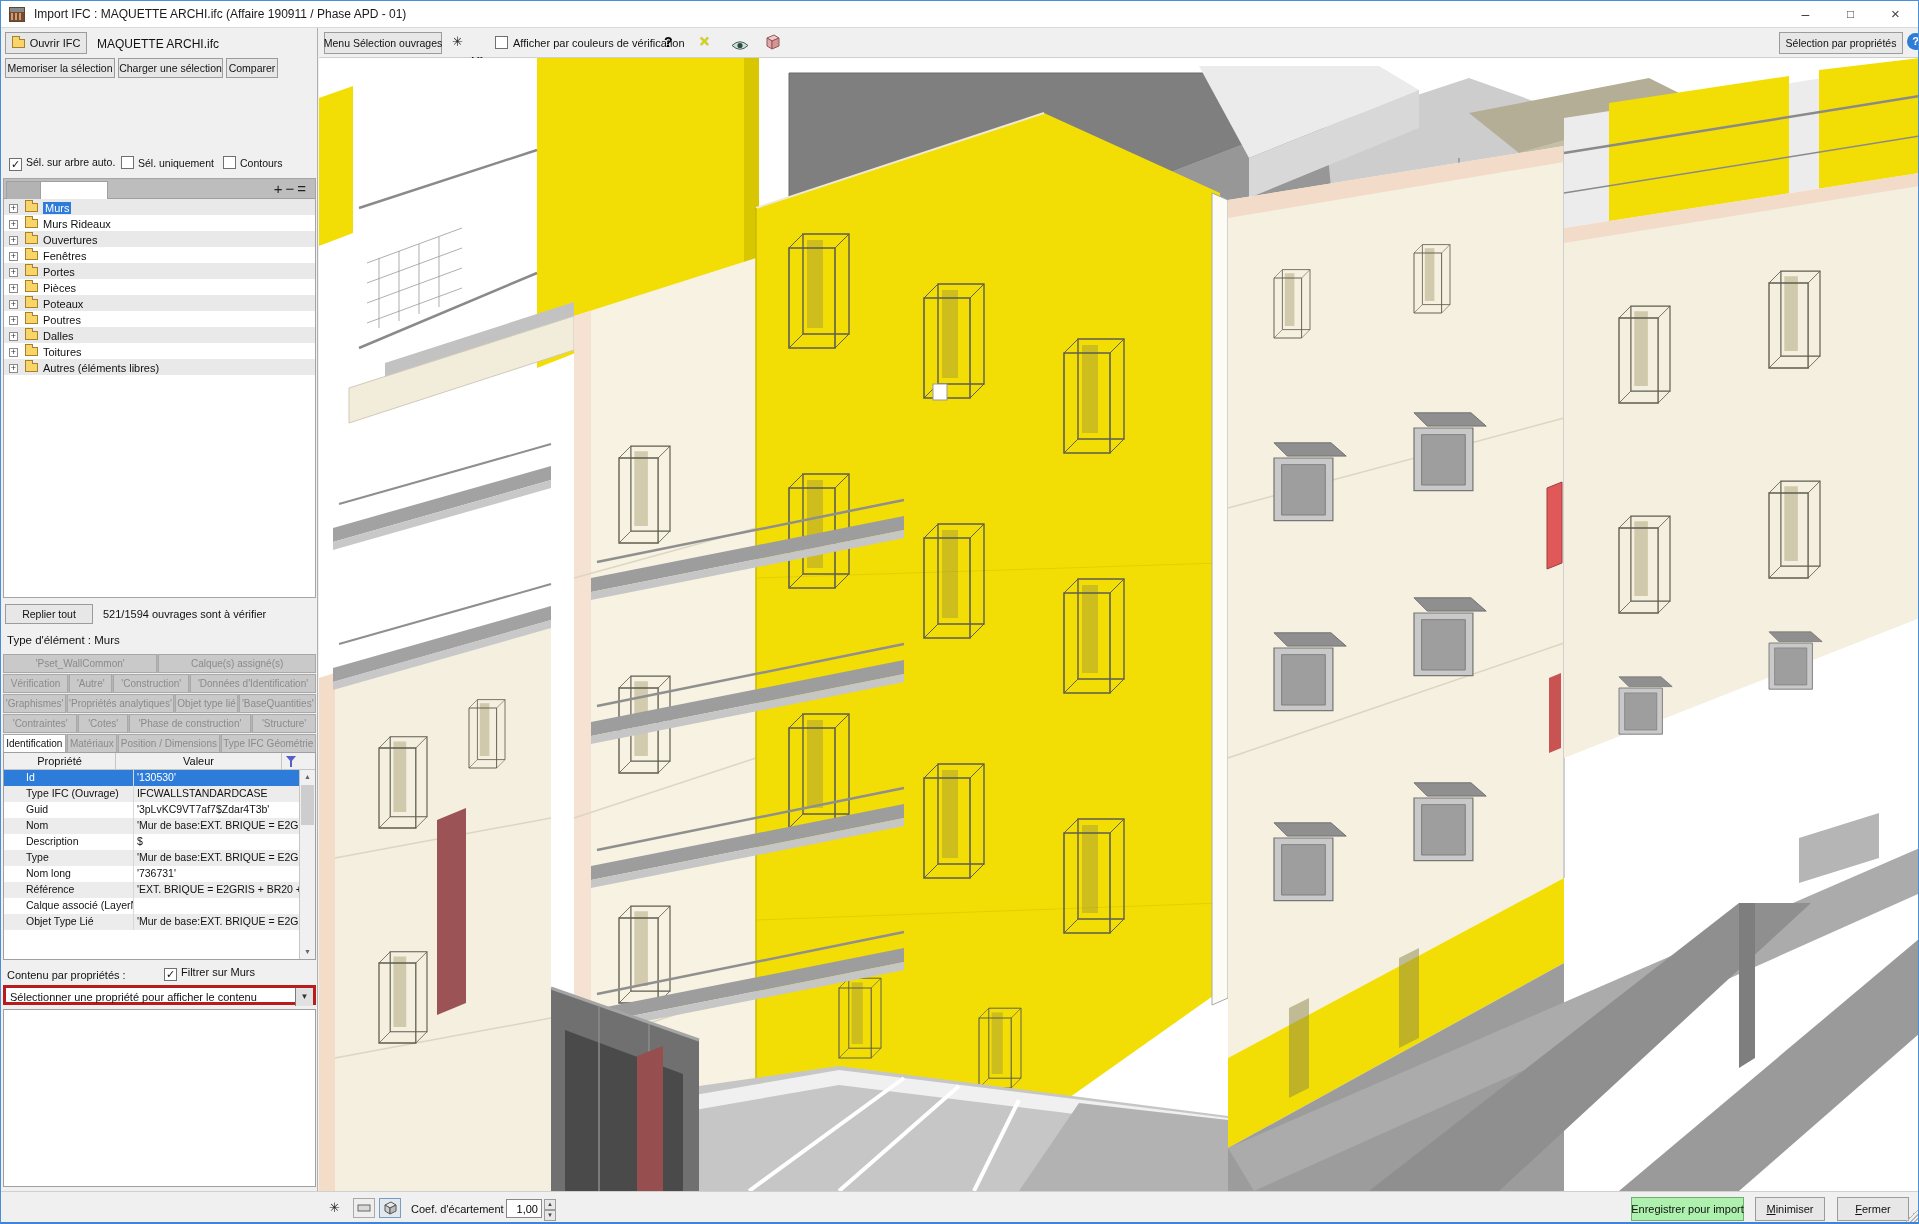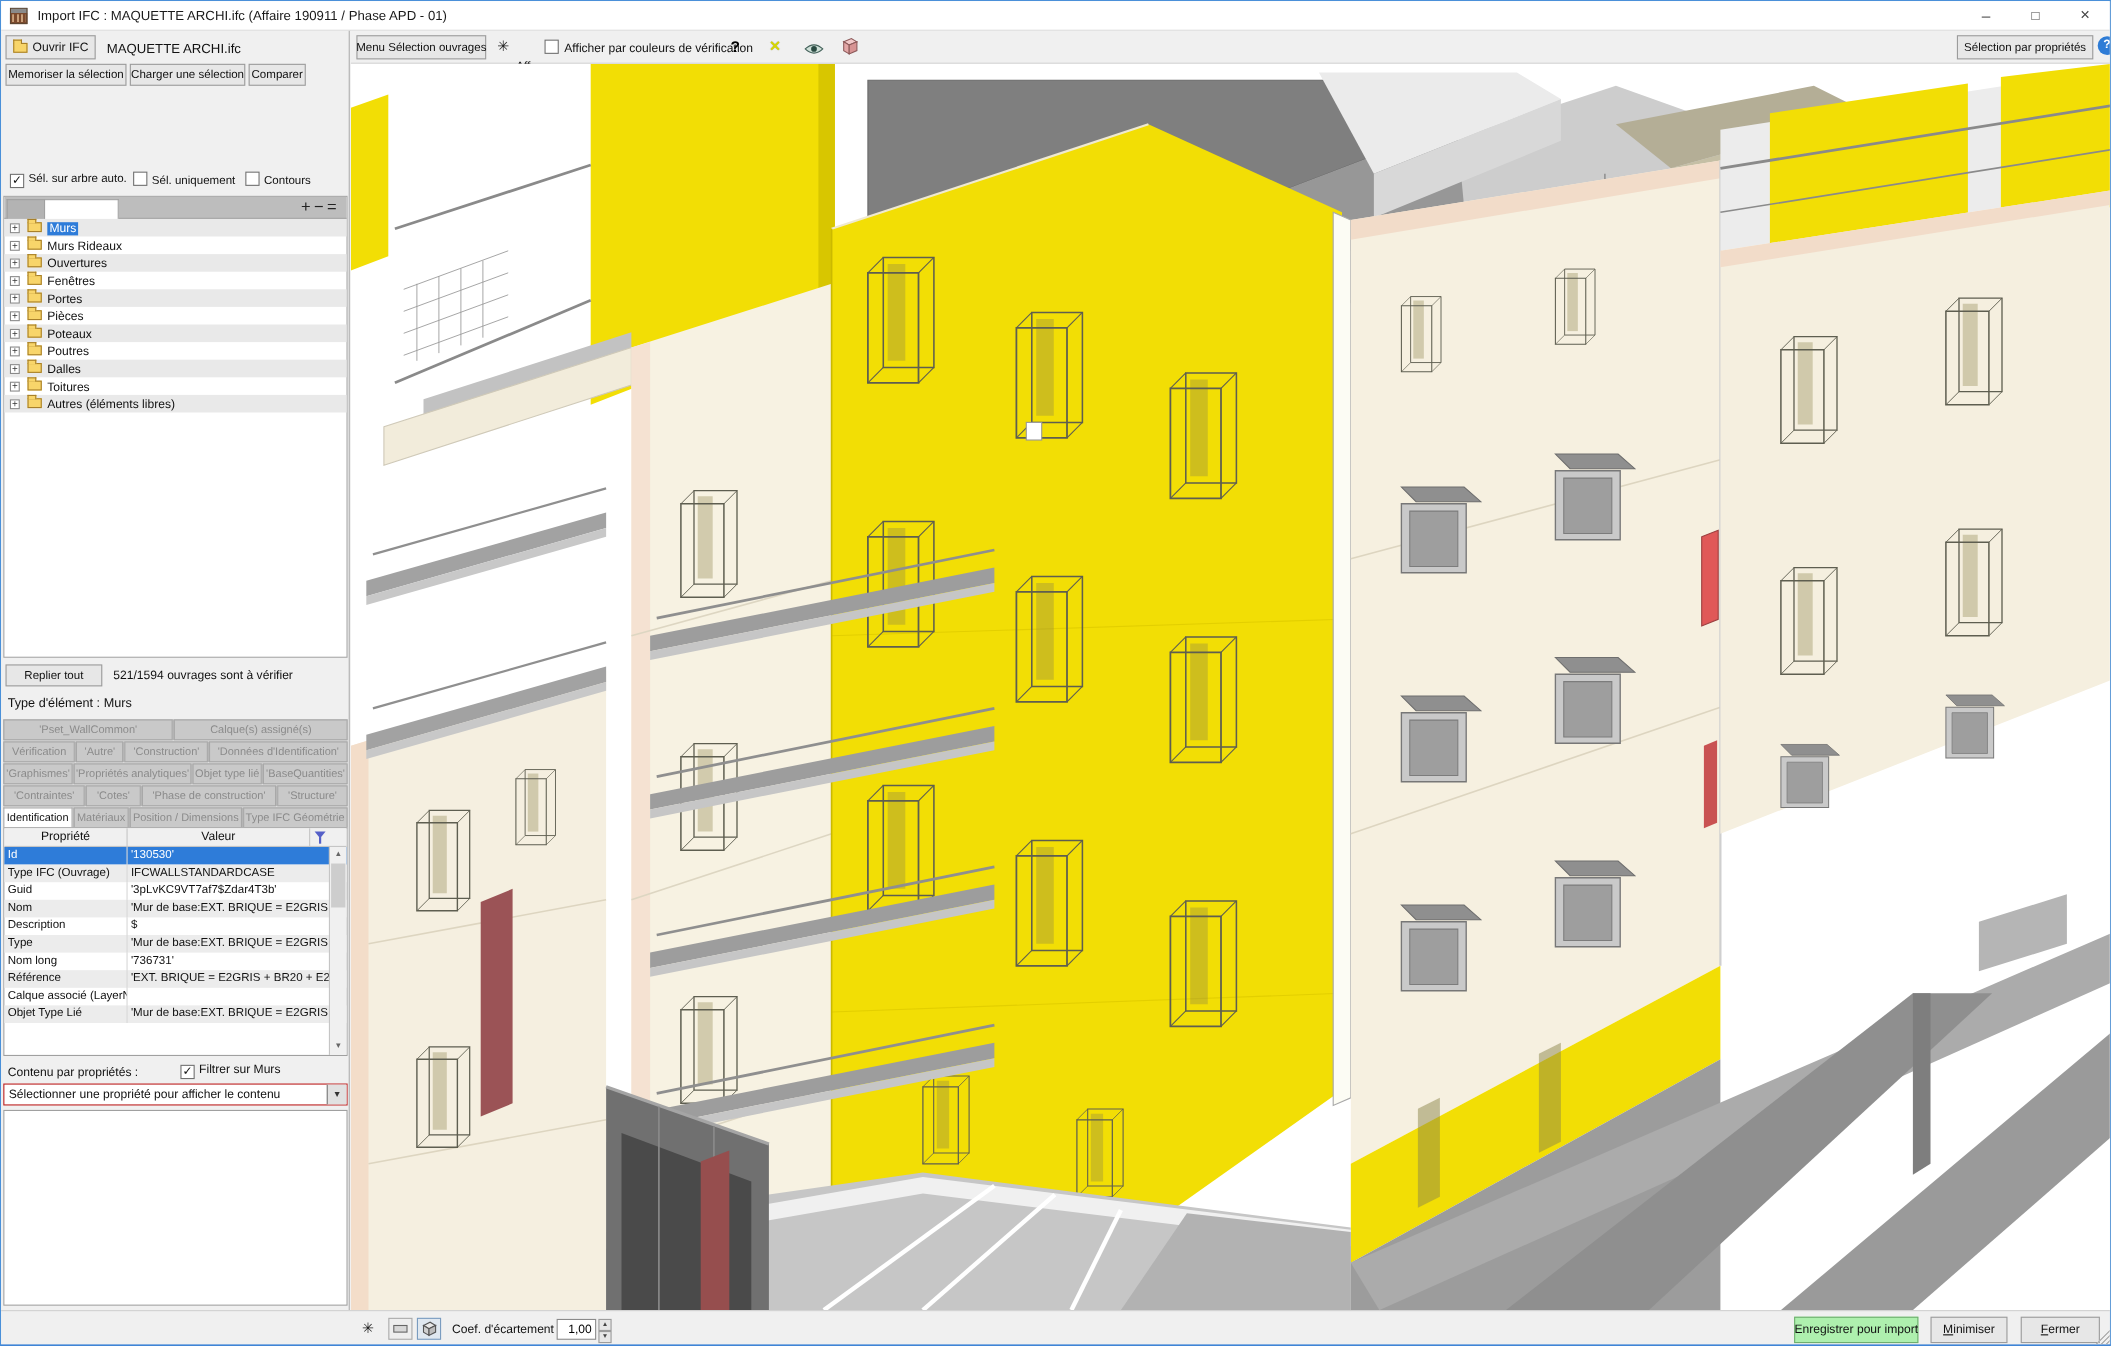--- a/index.html
+++ b/index.html
@@ -64,30 +64,30 @@
   #prophead{display:flex;height:17px;background:#f0f0f0;border-bottom:1px solid #c5c5c5;}
   .ph{font-size:11px;color:#111;text-align:center;line-height:16px;}
   .ph1{width:112px;border-right:1px solid #c5c5c5;}
   .ph2{width:166px;border-right:1px solid #c5c5c5;}
   .ph3{width:17px;display:flex;align-items:center;justify-content:center;}
   .prow{display:flex;height:16px;line-height:15px;}
   .prow.alt{background:#ececec;}
   .prow.sel{background:#2e7cd9;}
   .prow.sel .pc{color:#fff;}
   .pc{font-size:10.5px;color:#111;white-space:nowrap;overflow:hidden;padding:0 3px;}
-  .pc1{width:112px;border-right:1px solid #d8d8d8;}
+  .pc1{width:112px;border-right:1px solid #d8d8d8;margin-left:19px;}
   .pc2{width:183px;}
   #pscroll{position:absolute;right:0;top:17px;width:16px;height:189px;background:#f0f0f0;border-left:1px solid #c5c5c5;}
   .sarrow{position:absolute;left:0;width:15px;height:14px;font-size:7px;color:#666;text-align:center;line-height:14px;}
   #pthumb{position:absolute;left:1px;top:15px;width:13px;height:40px;background:#cdcdcd;}
   
   #contentlabel{position:absolute;left:6px;top:941px;font-size:11px;color:#111;}
   #filterchk{position:absolute;left:163px;top:938px;font-size:11px;color:#111;}
   #filterchk .chk{margin-right:4px;}
-  #dropdown{position:absolute;left:2px;top:957px;width:313px;height:20px;background:#fff;border:1px solid #b91c1c;}
+  #dropdown{position:absolute;left:2px;top:957px;width:313px;height:20px;background:#fff;border:3px solid #b91c1c;}
   #dropdown-text{position:absolute;left:4px;top:3px;font-size:11px;color:#111;white-space:nowrap;}
   #dropdown-btn{position:absolute;right:0;top:0;width:18px;height:18px;background:#e1e1e1;border-left:1px solid #7a7a7a;text-align:center;font-size:8px;line-height:18px;color:#333;}
   #contentlist{position:absolute;left:2px;top:981px;width:313px;height:178px;background:#fff;border:1px solid #a0a0a0;}
   
   #vtoolbar{position:absolute;left:318px;top:27px;width:1601px;height:30px;background:#f0f0f0;border-bottom:1px solid #cfcfcf;}
   #btn-menu{left:5px;top:4px;width:118px;height:22px;font-size:10.5px;}
   .ticon{position:absolute;top:6px;font-size:13px;color:#333;}
   #aff-icon{left:133px;color:#222;}
   #aff-label{position:absolute;left:150px;top:27px;font-size:11px;color:#111;}
   #colors-chk{position:absolute;left:176px;top:8px;font-size:11px;color:#111;}

